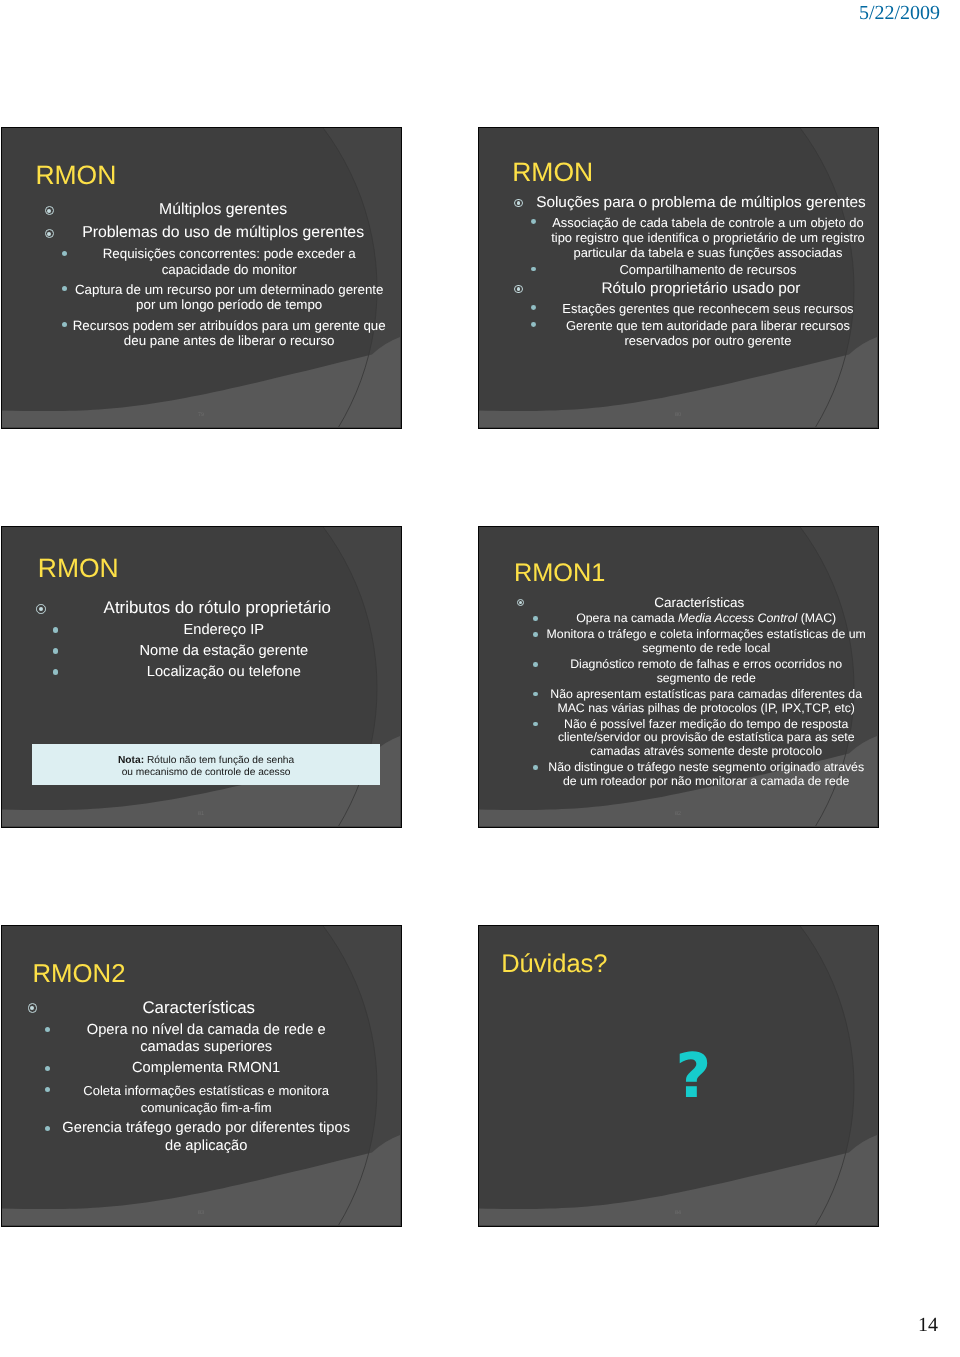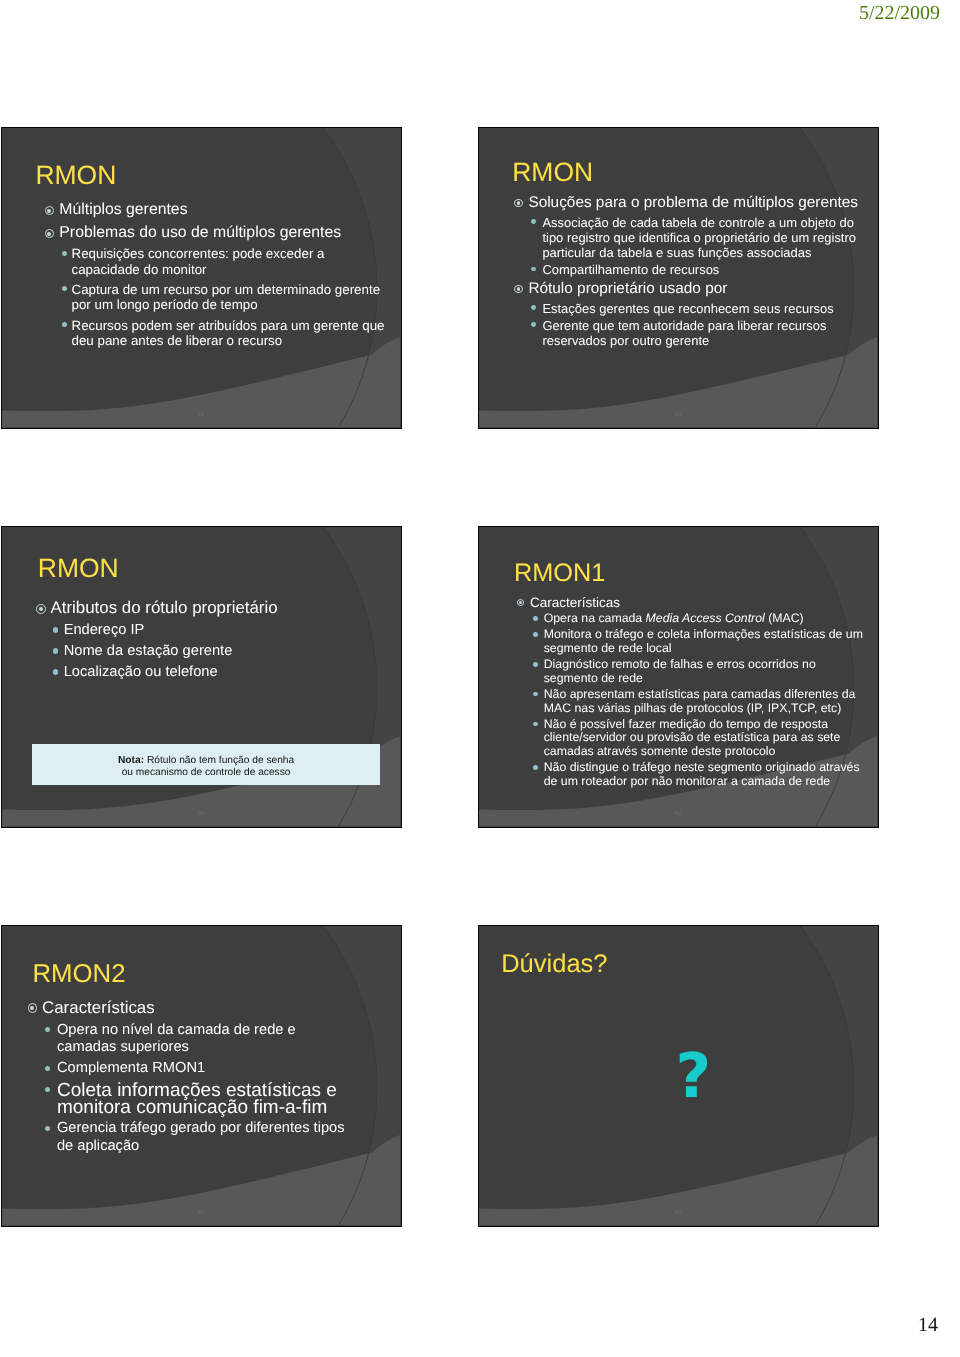--- a/index.html
+++ b/index.html
@@ -1,25 +1,25 @@
 <!DOCTYPE html>
 <html><head>
 <meta charset="utf-8">
 <title>RMON</title>
 <style>
   html,body{margin:0;padding:0;}
   body{width:960px;height:1357px;background:#ffffff;font-family:"Liberation Sans",sans-serif;overflow:hidden;-webkit-font-smoothing:antialiased;text-rendering:geometricPrecision;}
   .page{position:relative;width:960px;height:1357px;background:#fff;}
-  .hdr-date{position:absolute;right:20px;top:2px;font-family:"Liberation Serif",serif;font-size:20px;color:#4d7c0f;}
+  .hdr-date{position:absolute;right:20px;top:2px;font-family:"Liberation Serif",serif;font-size:20px;color:#0369a1;}
   .ftr-page{position:absolute;right:22px;top:1314px;font-family:"Liberation Serif",serif;font-size:20px;color:#141414;}
   .slide{position:absolute;width:401px;height:302px;border:1.5px solid #050505;box-sizing:border-box;overflow:hidden;background:#434343;}
   .slide svg.bg{position:absolute;left:0;top:0;display:block;}
   .content{position:absolute;left:0;top:0;width:398px;height:299px;}
   .title{position:absolute;color:#fde047;line-height:1;white-space:nowrap;}
-  .body{position:absolute;}
+  .body{position:absolute;text-align:center;}
   .row{display:flex;align-items:flex-start;}
   .bul{flex:0 0 auto;position:relative;}
   .bul i{position:absolute;display:block;border-radius:50%;box-sizing:border-box;}
   .txt{flex:1 1 auto;color:#ffffff;}
   .note{position:absolute;background:#ddeff2;color:#151515;text-align:center;box-sizing:border-box;}
   .note b{font-weight:bold;}
   .snum{position:absolute;text-align:center;color:#6d6d6d;}
   .bigq{position:absolute;color:#16cccc;font-weight:bold;line-height:1;font-family:"DejaVu Sans",sans-serif;}
 </style>
 </head>
@@ -255,21 +255,21 @@
             <div class="row l2" style="margin-left:17.3px;margin-top:3.95px">
               <span class="bul" style="width:5.5px;height:5.5px;margin-top:5.24px;margin-right:6.55px;">
                 <i style="left:0;top:0;width:5.5px;height:5.5px;background:#92bfc5"></i>
               </span>
               <span class="txt" style="font-size:14.66px;line-height:17.4px">Complementa RMON1</span>
             </div>
             <div class="row l2" style="margin-left:17.3px;margin-top:3.95px">
               <span class="bul" style="width:5.5px;height:5.5px;margin-top:5.24px;margin-right:6.55px;">
                 <i style="left:0;top:0;width:5.5px;height:5.5px;background:#92bfc5"></i>
               </span>
-              <span class="txt" style="font-size:19px;line-height:17.4px">Coleta informações estatísticas e monitora comunicação fim-a-fim</span>
+              <span class="txt" style="font-size:13px;line-height:17.4px">Coleta informações estatísticas e monitora comunicação fim-a-fim</span>
             </div>
             <div class="row l2" style="margin-left:17.3px;margin-top:3.95px">
               <span class="bul" style="width:5.5px;height:5.5px;margin-top:5.24px;margin-right:6.55px;">
                 <i style="left:0;top:0;width:5.5px;height:5.5px;background:#92bfc5"></i>
               </span>
               <span class="txt" style="font-size:14.66px;line-height:17.4px">Gerencia tráfego gerado por diferentes tipos de aplicação</span>
             </div>
           </div>
           <div class="snum" style="left:0;right:0;top:284px;font-size:5.5px">83</div>
         </div>

